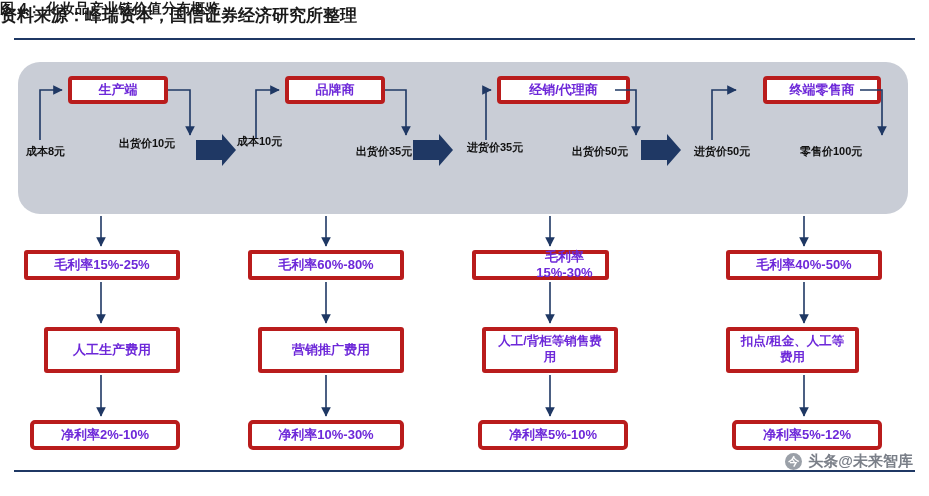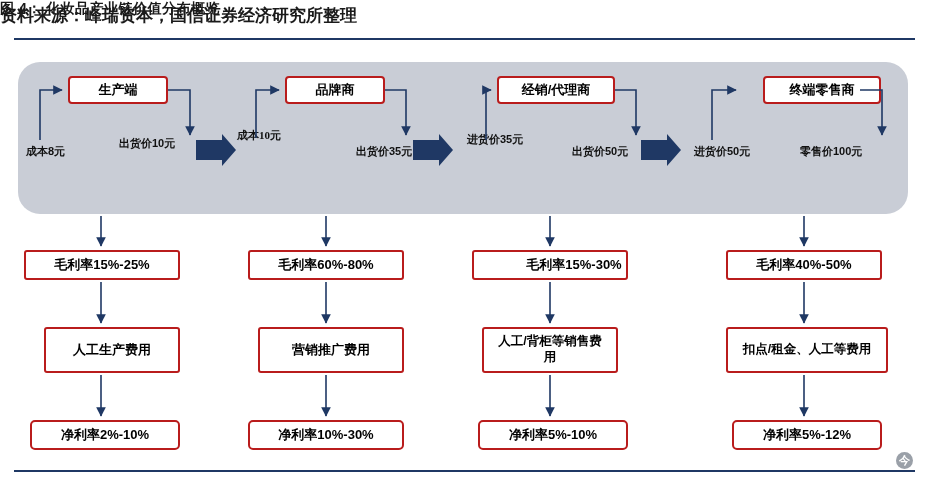--- a/index.html
+++ b/index.html
@@ -31,23 +31,23 @@
   }
 
   
   .panel{
     position:absolute;left:18px;top:62px;width:890px;height:152px;
     background:#c9cdd6;border-radius:22px;
   }
 
   
   .wbox{
-    position:absolute;background:#ffffff;border:2px solid #b91c1c;
+    position:absolute;background:#ffffff;border:4px solid #b91c1c;
     display:flex;align-items:center;justify-content:center;
-    text-align:center;font-size:13px;font-weight:bold;color:#000000;
+    text-align:center;font-size:13px;font-weight:bold;color:#6d28d9;
     line-height:1.25;box-sizing:border-box;
   }
   .wbox.small{font-size:12.5px;}
   .top-node{height:28px;border-radius:4px;}
   .row-node{height:30px;border-radius:3px;}
   .row-node2{height:46px;border-radius:3px;}
   .row-node3{height:30px;border-radius:5px;}
 
   
   .plabel{
@@ -72,41 +72,41 @@
 </head>
 <body>
 
 <div class="title-bar"></div>
 <div class="title-text">图 4：  化妆品产业链价值分布概览</div>
 
 <div class="panel"></div>
 
 <div class="wbox top-node" style="left:68px;top:76px;width:100px;">生产端</div>
 <div class="wbox top-node" style="left:285px;top:76px;width:100px;">品牌商</div>
-<div class="wbox top-node" style="left:497px;top:76px;width:118px;">经销/代理商</div>
+<div class="wbox top-node" style="left:497px;top:76px;width:133px;">经销/代理商</div>
 <div class="wbox top-node" style="left:763px;top:76px;width:118px;">终端零售商</div>
 
 <div class="plabel" style="left:26px;top:144px;">成本8元</div>
 <div class="plabel" style="left:119px;top:136px;">出货价10元</div>
-<div class="plabel" style="left:237px;top:128px;font-family:Liberation Serif, serif;">成本10元</div>
+<div class="plabel" style="left:237px;top:134px;">成本10元</div>
 <div class="plabel" style="left:356px;top:144px;">出货价35元</div>
-<div class="plabel" style="left:467px;top:132px;">进货价35元</div>
+<div class="plabel" style="left:467px;top:140px;">进货价35元</div>
 <div class="plabel" style="left:572px;top:144px;">出货价50元</div>
 <div class="plabel" style="left:694px;top:144px;">进货价50元</div>
 <div class="plabel" style="left:800px;top:144px;">零售价100元</div>
 
 <div class="wbox row-node" style="left:24px;top:250px;width:156px;">毛利率15%-25%</div>
 <div class="wbox row-node" style="left:248px;top:250px;width:156px;">毛利率60%-80%</div>
-<div class="wbox row-node" style="left:472px;top:250px;width:156px;padding-left:48px;">毛利率15%-30%</div>
+<div class="wbox row-node" style="left:472px;top:250px;width:137px;padding-left:48px;">毛利率15%-30%</div>
 <div class="wbox row-node" style="left:726px;top:250px;width:156px;">毛利率40%-50%</div>
 
 <div class="wbox row-node2" style="left:44px;top:327px;width:136px;">人工生产费用</div>
 <div class="wbox row-node2" style="left:258px;top:327px;width:146px;">营销推广费用</div>
 <div class="wbox row-node2 small" style="left:482px;top:327px;width:136px;padding:0 10px;">人工/背柜等销售费用</div>
-<div class="wbox row-node2 small" style="left:726px;top:327px;width:162px;padding:0 5px;">扣点/租金、人工等费用</div>
+<div class="wbox row-node2 small" style="left:726px;top:327px;width:133px;padding:0 5px;">扣点/租金、人工等费用</div>
 
 <div class="wbox row-node3" style="left:30px;top:420px;width:150px;">净利率2%-10%</div>
 <div class="wbox row-node3" style="left:248px;top:420px;width:156px;">净利率10%-30%</div>
 <div class="wbox row-node3" style="left:478px;top:420px;width:150px;">净利率5%-10%</div>
 <div class="wbox row-node3" style="left:732px;top:420px;width:150px;">净利率5%-12%</div>
 
 <svg class="overlay">
   <defs>
     <marker id="ah" markerWidth="7" markerHeight="7" refX="5.5" refY="3" orient="auto">
       <path d="M0,0 L6,3 L0,6 z" fill="#1f3864"></path>
@@ -147,13 +147,14 @@
     <polygon points="413,140 439,140 439,134 453,150 439,166 439,160 413,160"></polygon>
     <polygon points="641,140 667,140 667,134 681,150 667,166 667,160 641,160"></polygon>
   </g>
 </svg>
 
 <div class="footer-bar"></div>
 <div class="footer-text">资料来源：峰瑞资本，国信证券经济研究所整理</div>
 
 <div class="wm">
   <span class="wm-circle">今</span>
+  <span>头条@未来智库</span>
 </div>
 
 </body></html>

